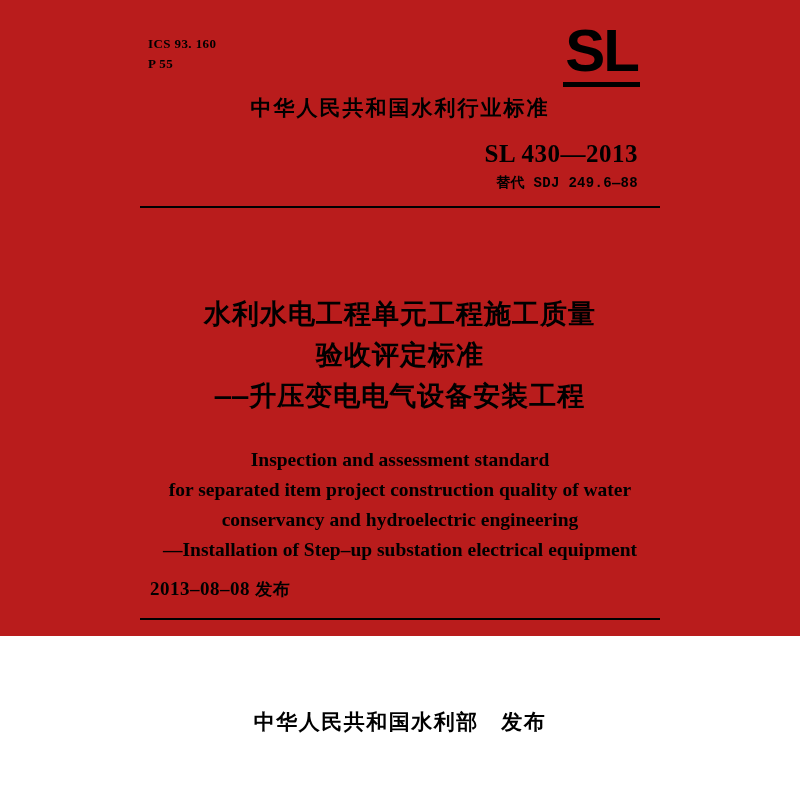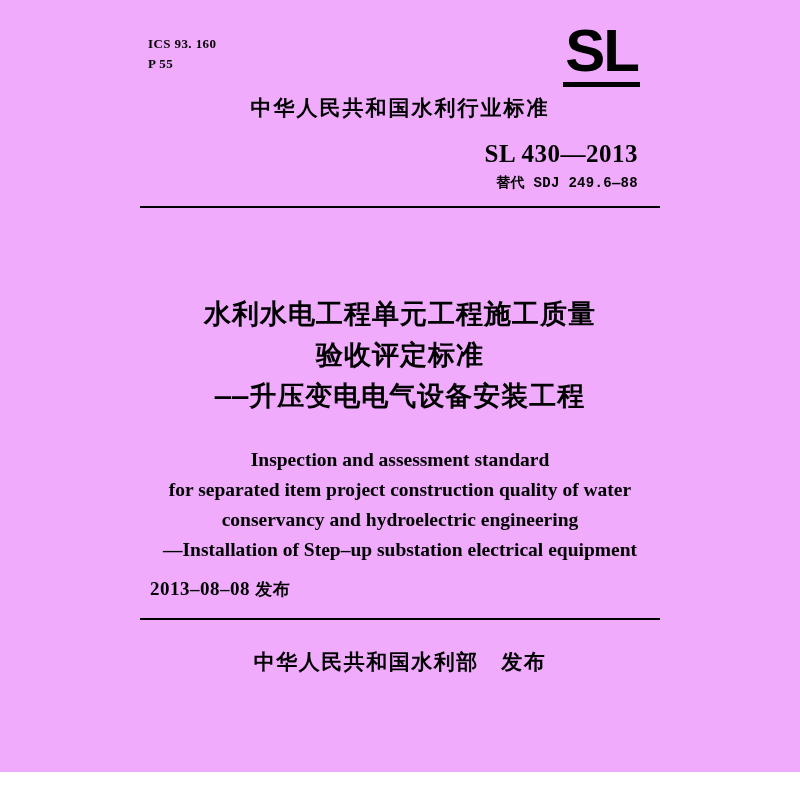--- a/index.html
+++ b/index.html
@@ -10,22 +10,22 @@
   body {
     width: 800px;
     height: 800px;
     font-family: "Liberation Serif", serif;
     color: #000000;
     overflow: hidden;
   }
   .page {
     position: relative;
     width: 800px;
-    height: 772px;
-    background: #f0abfc;
+    height: 636px;
+    background: #b91c1c;
   }
   .sheet {
     position: absolute;
     left: 0;
     top: 0;
     width: 800px;
     height: 800px;
     box-sizing: border-box;
     padding: 0 140px;
   }
@@ -150,21 +150,21 @@
     left: 140px;
     right: 140px;
     top: 618px;
     border-top: 2px solid #000;
   }
 
   .publisher {
     position: absolute;
     left: 140px;
     right: 140px;
-    top: 648px;
+    top: 708px;
     text-align: center;
     font-family: "DejaVu Sans", sans-serif;
     font-weight: bold;
     font-size: 21px;
     letter-spacing: 1.5px;
   }
 </style>
 </head>
 <body>
 

